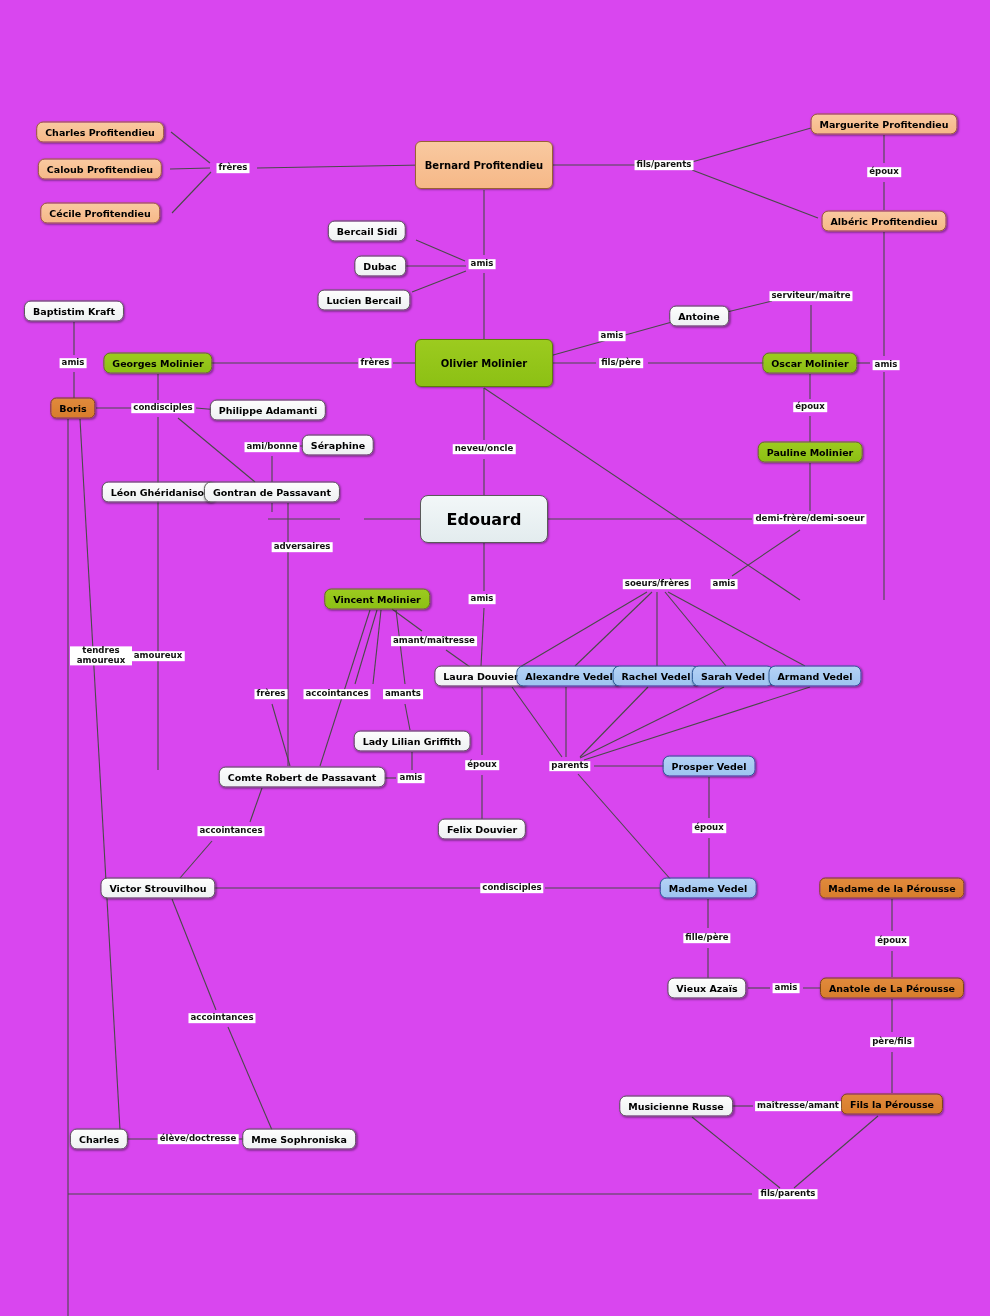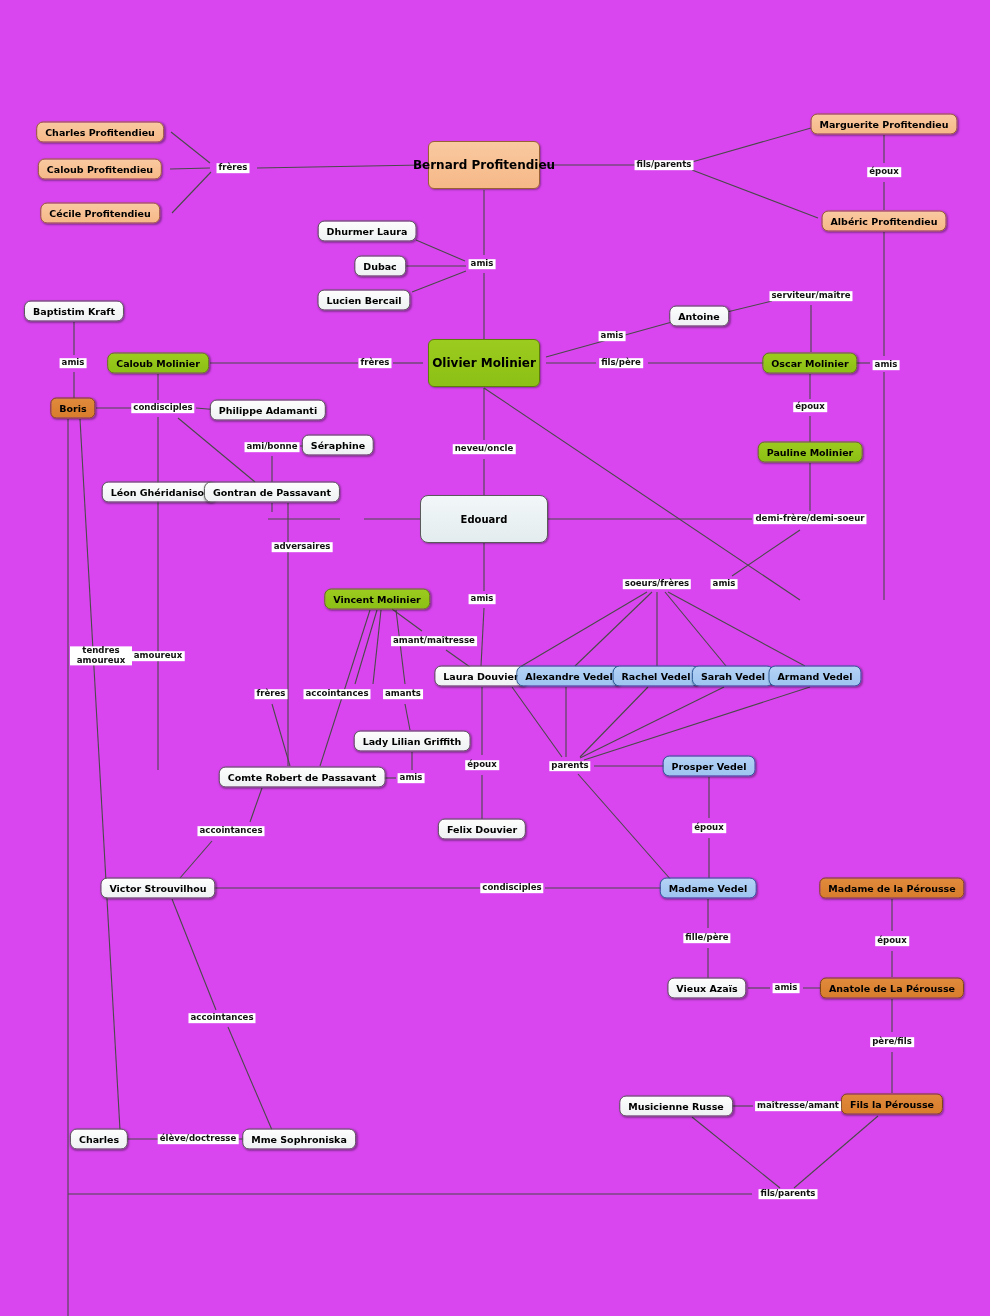--- a/index.html
+++ b/index.html
@@ -13,22 +13,22 @@
         font-size:9.5px;font-weight:bold;color:#000;
         border:1px solid #5a5a5a;border-radius:7px;
         background:#eef2f3;
         box-shadow:1px 1px 2px rgba(0,0,0,.35);
         padding:0 8px;height:21px;z-index:5;}
   .node.plain{background:linear-gradient(#fdfdfd,#eef1f2);}
   .node.orange{background:linear-gradient(#f9c9a0,#f6b887);border-color:#9a6134;}
   .node.darkorange{background:linear-gradient(#e08a3c,#d87d2b);border-color:#7d4512;border-radius:6px;}
   .node.green{background:linear-gradient(#9ccb1f,#8cc014);border-color:#5e7d0c;}
   .node.blue{background:linear-gradient(#b4d2f5,#9dc4f0);border-color:#2d5b99;}
-  .node.big{border-radius:6px;height:48px;width:112px;font-size:12px;padding:0;}
-  .node.edouardbox{border-radius:8px;height:48px;width:128px;font-size:10px;padding:0;
+  .node.big{border-radius:6px;height:48px;width:138px;font-size:10px;padding:0;}
+  .node.edouardbox{border-radius:8px;height:48px;width:128px;font-size:16px;padding:0;
         background:linear-gradient(#f2f7f8,#e3ecee);border-color:#5a5a5a;}
 
   .lbl{position:absolute;transform:translate(-50%,-50%);
        font-size:8.6px;font-weight:bold;color:#111;white-space:nowrap;
        background:#fff;padding:0 2px;line-height:1.12;text-align:center;z-index:6;}
   .lbl.two{white-space:normal;width:58px;}
 </style>
 </head>
 <body>
 
@@ -173,26 +173,26 @@
       <path d="M878 1116 L794 1188"></path>
       <path d="M68 1194 L752 1194"></path>
     </g>
   </svg>
 <div class="node orange" style="left: 100px; top: 132px;">Charles Profitendieu</div>
     <div class="node orange" style="left: 100px; top: 169px;">Caloub Profitendieu</div>
     <div class="node orange" style="left: 100px; top: 213px;">Cécile Profitendieu</div>
     <div class="node orange big" style="left: 484px; top: 165px;">Bernard Profitendieu</div>
     <div class="node orange" style="left: 884px; top: 124px;">Marguerite Profitendieu</div>
     <div class="node orange" style="left: 884px; top: 221px;">Albéric Profitendieu</div>
-    <div class="node plain" style="left: 367px; top: 231px;">Dhurmer Laura</div>
+    <div class="node plain" style="left: 367px; top: 231px;">Bercail Sidi</div>
     <div class="node plain" style="left: 380px; top: 266px;">Dubac</div>
     <div class="node plain" style="left: 364px; top: 300px;">Lucien Bercail</div>
     <div class="node plain" style="left: 74px; top: 311px; border-radius: 7px;">Baptistim Kraft</div>
     <div class="node plain" style="left: 699px; top: 316px;">Antoine</div>
-    <div class="node green" style="left: 158px; top: 363px;">Caloub Molinier</div>
+    <div class="node green" style="left: 158px; top: 363px;">Georges Molinier</div>
     <div class="node green big" style="left: 484px; top: 363px;">Olivier Molinier</div>
     <div class="node green" style="left: 810px; top: 363px;">Oscar Molinier</div>
     <div class="node darkorange" style="left: 73px; top: 408px;">Boris</div>
     <div class="node plain" style="left: 268px; top: 410px;">Philippe Adamanti</div>
     <div class="node plain" style="left: 338px; top: 445px;">Séraphine</div>
     <div class="node green" style="left: 810px; top: 452px;">Pauline Molinier</div>
     <div class="node plain" style="left: 159px; top: 492px;">Léon Ghéridanisol</div>
     <div class="node plain" style="left: 272px; top: 492px;">Gontran de Passavant</div>
     <div class="node edouardbox" style="left: 484px; top: 519px;">Edouard</div>
     <div class="node green" style="left: 377px; top: 599px;">Vincent Molinier</div>

